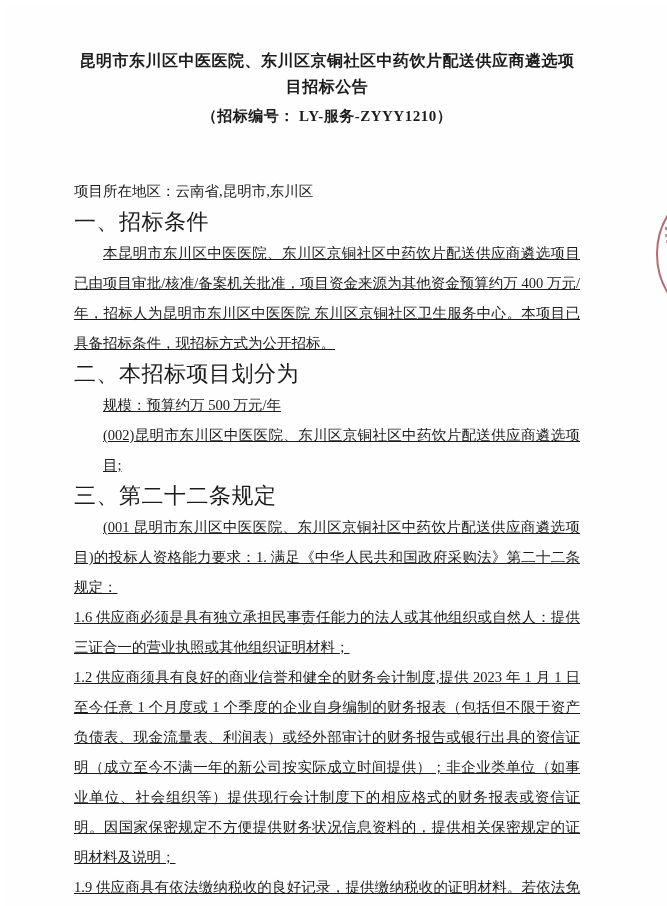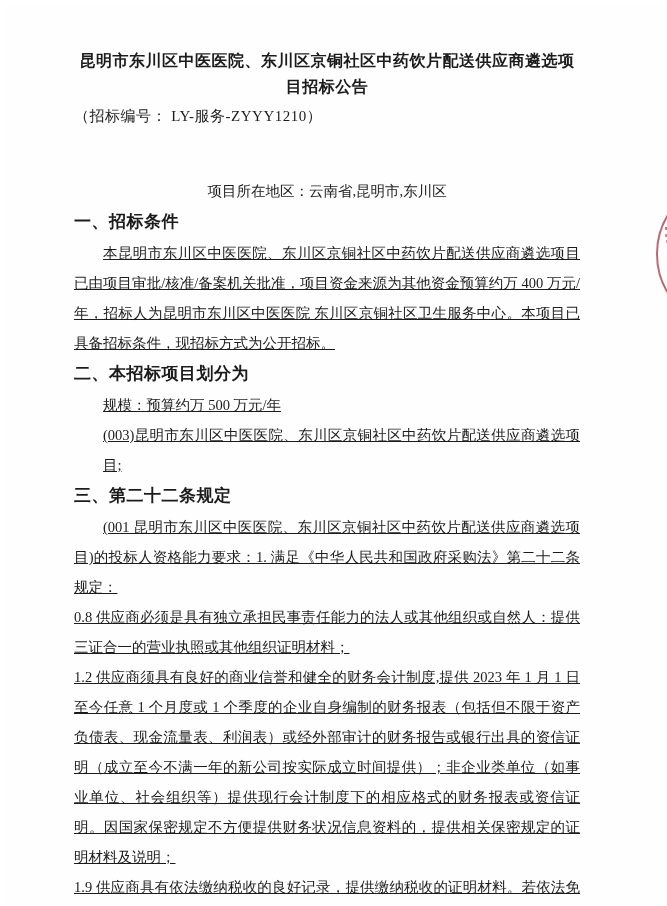--- a/index.html
+++ b/index.html
@@ -23,35 +23,34 @@
     margin-top: 42px;
     font-size: 16px;
     line-height: 26px;
     font-weight: bold;
     text-align: center;
     letter-spacing: 0.5px;
   }
   .doc-subtitle {
     font-size: 15px;
     line-height: 32px;
-    font-weight: normal;
-    text-align: left;
+    font-weight: bold;
+    text-align: center;
     letter-spacing: 0.5px;
   }
   .location-line {
     margin: 44px 0 0 0;
     font-size: 14.5px;
     line-height: 30px;
-    text-align: center;
   }
   h2.sec-heading {
     margin: 0;
-    font-size: 17px;
+    font-size: 22px;
     line-height: 32px;
-    font-weight: bold;
+    font-weight: normal;
     letter-spacing: 0.5px;
   }
   p.body-para {
     margin: 0;
     font-size: 14.5px;
     line-height: 30px;
     text-align: justify;
     text-decoration: underline;
   }
   p.first-indent {
@@ -95,27 +94,27 @@
 
   <h2 class="sec-heading">一、招标条件</h2>
 
   <p class="body-para first-indent">本昆明市东川区中医医院、东川区京铜社区中药饮片配送供应商遴选项目已由项目审批/核准/备案机关批准，项目资金来源为其他资金预算约万 400 万元/年，招标人为昆明市东川区中医医院 东川区京铜社区卫生服务中心。本项目已具备招标条件，现招标方式为公开招标。</p>
 
   <h2 class="sec-heading">二、本招标项目划分为</h2>
 
   <p class="body-para block-indent">规模：预算约万 500 万元/年</p>
 
 
-  <p class="body-para block-indent">(003)昆明市东川区中医医院、东川区京铜社区中药饮片配送供应商遴选项目;</p>
+  <p class="body-para block-indent">(002)昆明市东川区中医医院、东川区京铜社区中药饮片配送供应商遴选项目;</p>
 
   <h2 class="sec-heading">三、第二十二条规定</h2>
 
   <p class="body-para first-indent">(001 昆明市东川区中医医院、东川区京铜社区中药饮片配送供应商遴选项目)的投标人资格能力要求：1. 满足《中华人民共和国政府采购法》第二十二条规定：</p>
 
-  <p class="body-para">0.8 供应商必须是具有独立承担民事责任能力的法人或其他组织或自然人：提供三证合一的营业执照或其他组织证明材料；</p>
+  <p class="body-para">1.6 供应商必须是具有独立承担民事责任能力的法人或其他组织或自然人：提供三证合一的营业执照或其他组织证明材料；</p>
 
   <p class="body-para">1.2 供应商须具有良好的商业信誉和健全的财务会计制度,提供 2023 年 1 月 1 日至今任意 1 个月度或 1 个季度的企业自身编制的财务报表（包括但不限于资产负债表、现金流量表、利润表）或经外部审计的财务报告或银行出具的资信证明（成立至今不满一年的新公司按实际成立时间提供）；非企业类单位（如事业单位、社会组织等）提供现行会计制度下的相应格式的财务报表或资信证明。因国家保密规定不方便提供财务状况信息资料的，提供相关保密规定的证明材料及说明；</p>
 
   <p class="body-para">1.9 供应商具有依法缴纳税收的良好记录，提供缴纳税收的证明材料。若依法免缴的，应提供依法免缴的相关证明材料。（成立至今不满一年的新公司可提供依法缴纳税收的承诺书）；</p>
 
   <p class="body-para">1.4 供应商具有缴纳社会保险的良好记录，提供缴纳社会保险的证明材料。若依法免缴的，应提供依法免缴的相关证明材料。（成立至今不满一年的新公司可提供依法缴纳社会保障资金的承诺书）；</p>
 
   <div class="seal-stamp"></div>
 
 </div>

